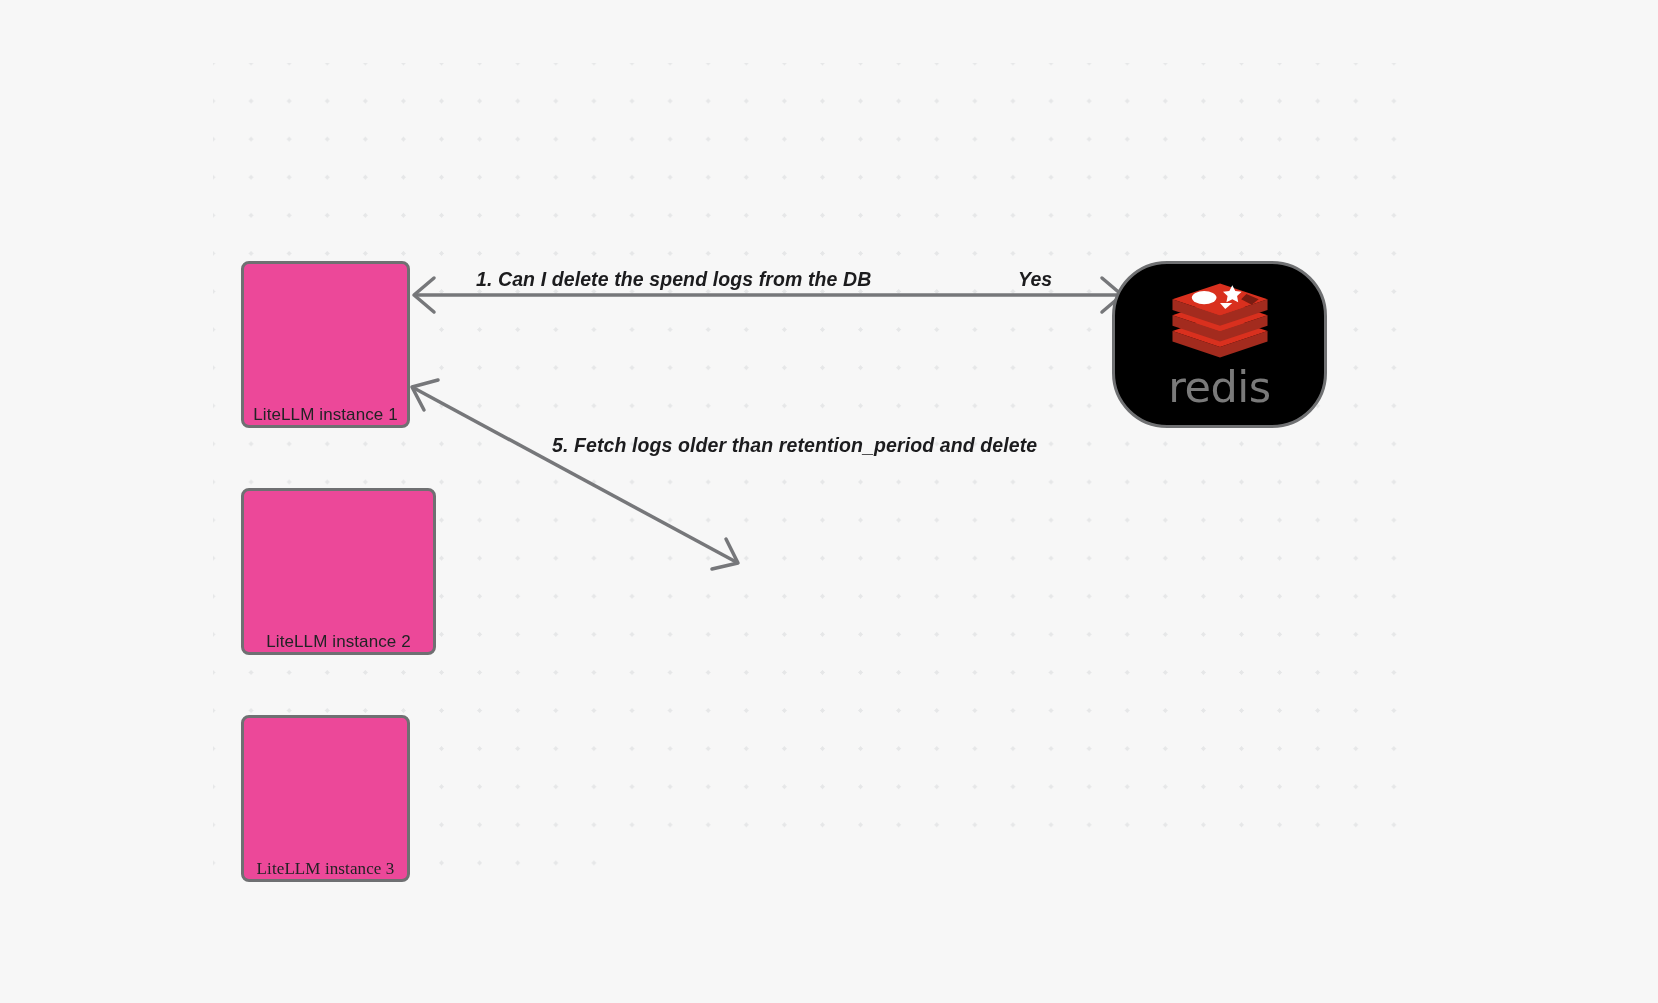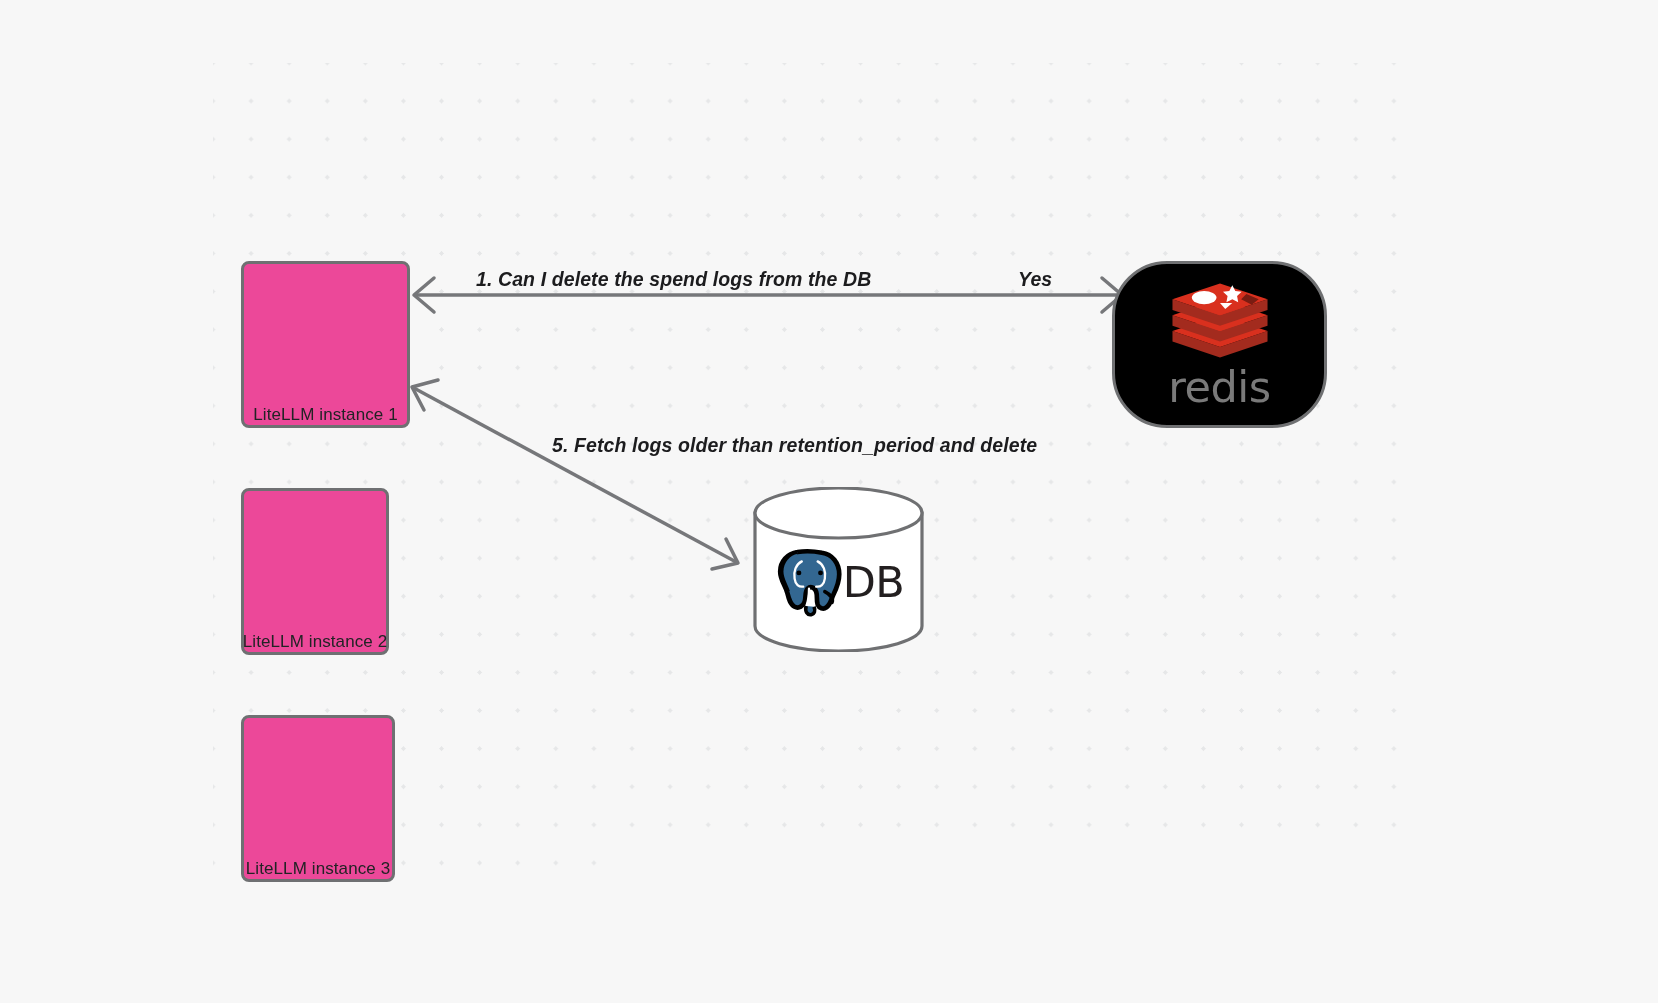--- a/index.html
+++ b/index.html
@@ -50,22 +50,22 @@
     justify-content: center;
   }
   .node-label {
     font-size: 17px;
     color: #222325;
     letter-spacing: .1px;
     white-space: nowrap;
   }
 
   #node-instance-1 { left: 241px; top: 261px; width: 169px; height: 167px; }
-  #node-instance-2 { left: 241px; top: 488px; width: 148px; height: 167px; }
-  #node-instance-3 { left: 241px; top: 715px; width: 154px; height: 167px; }
+  #node-instance-2 { left: 241px; top: 488px; width: 195px; height: 167px; }
+  #node-instance-3 { left: 241px; top: 715px; width: 169px; height: 167px; font-family: Liberation Serif, serif; }
 
   
   #node-redis {
     position: absolute;
     left: 1112px;
     top: 261px;
     width: 215px;
     height: 167px;
     background: #000000;
     border: 3px solid #6f7072;
@@ -192,49 +192,14 @@
 
       <path d="M74 6 L77.4 12.4 L84.6 13.4 L79.4 18.2 L80.7 25.2 L74 21.9 L67.3 25.2 L68.6 18.2 L63.4 13.4 L70.6 12.4 Z" fill="#ffffff"></path>
 
       <path d="M60 26 L74 26 L66 33 Z" fill="#ffffff"></path>
 
       <path d="M90 16 L104 22 L96 28 L84 22 Z" fill="#7a1c12"></path>
     </svg>
     <div id="redis-wordmark">redis</div>
   </div>
 
-  <div id="node-db">
-    <svg id="db-svg" width="173" height="165" viewBox="0 0 173 165" xmlns="http://www.w3.org/2000/svg">
-      <path d="M3 26 L3 139 A 83.5 25 0 0 0 170 139 L170 26 Z" fill="#ffffff" stroke="#6f7072" stroke-width="3.2"></path>
-      <ellipse cx="86.5" cy="26" rx="83.5" ry="25" fill="#ffffff" stroke="#6f7072" stroke-width="3.2"></ellipse>
-    </svg>
-    <div id="db-content">
-      <svg id="pg-elephant" viewBox="0 0 100 100" xmlns="http://www.w3.org/2000/svg">
-        <g stroke="#000000" stroke-width="6.5" stroke-linejoin="round" stroke-linecap="round" fill="#336791">
-          <path d="M68 8 C82 10 92 22 92 38 C92 50 88 58 84 66
-                   C81 72 80 80 74 84 C70 87 64 85 62 80
-                   C60 74 62 68 60 62 C58 56 52 54 48 58
-                   C44 62 46 70 44 76 C42 82 36 86 30 83
-                   C24 80 22 72 20 64 C17 53 10 46 10 34
-                   C10 20 20 9 34 7 C46 5 58 6 68 8 Z"></path>
-        </g>
-        <g fill="#336791" stroke="#000000" stroke-width="5" stroke-linejoin="round">
-          <path d="M34 7 C22 9 12 20 12 34 C12 45 18 52 21 62"></path>
-        </g>
-
-        <g fill="none" stroke="#ffffff" stroke-width="3.2" stroke-linecap="round">
-          <path d="M40 20 C32 24 28 34 30 44 C31 52 36 56 42 55"></path>
-          <path d="M62 20 C70 24 74 34 72 44 C71 52 66 56 60 55"></path>
-          <path d="M50 58 C50 66 49 74 47 80"></path>
-        </g>
-
-        <circle cx="36" cy="36" r="3.4" fill="#000000"></circle>
-        <circle cx="66" cy="36" r="3.4" fill="#000000"></circle>
-
-        <path d="M46 82 C44 90 48 95 53 94 C58 93 59 88 57 83" fill="#336791" stroke="#000000" stroke-width="5" stroke-linejoin="round"></path>
-
-        <path d="M72 62 C80 66 84 72 82 77" fill="none" stroke="#000000" stroke-width="5" stroke-linecap="round"></path>
-      </svg>
-      <div id="db-text">DB</div>
-    </div>
-  </div>
 
 </div>
 
 </body></html>

